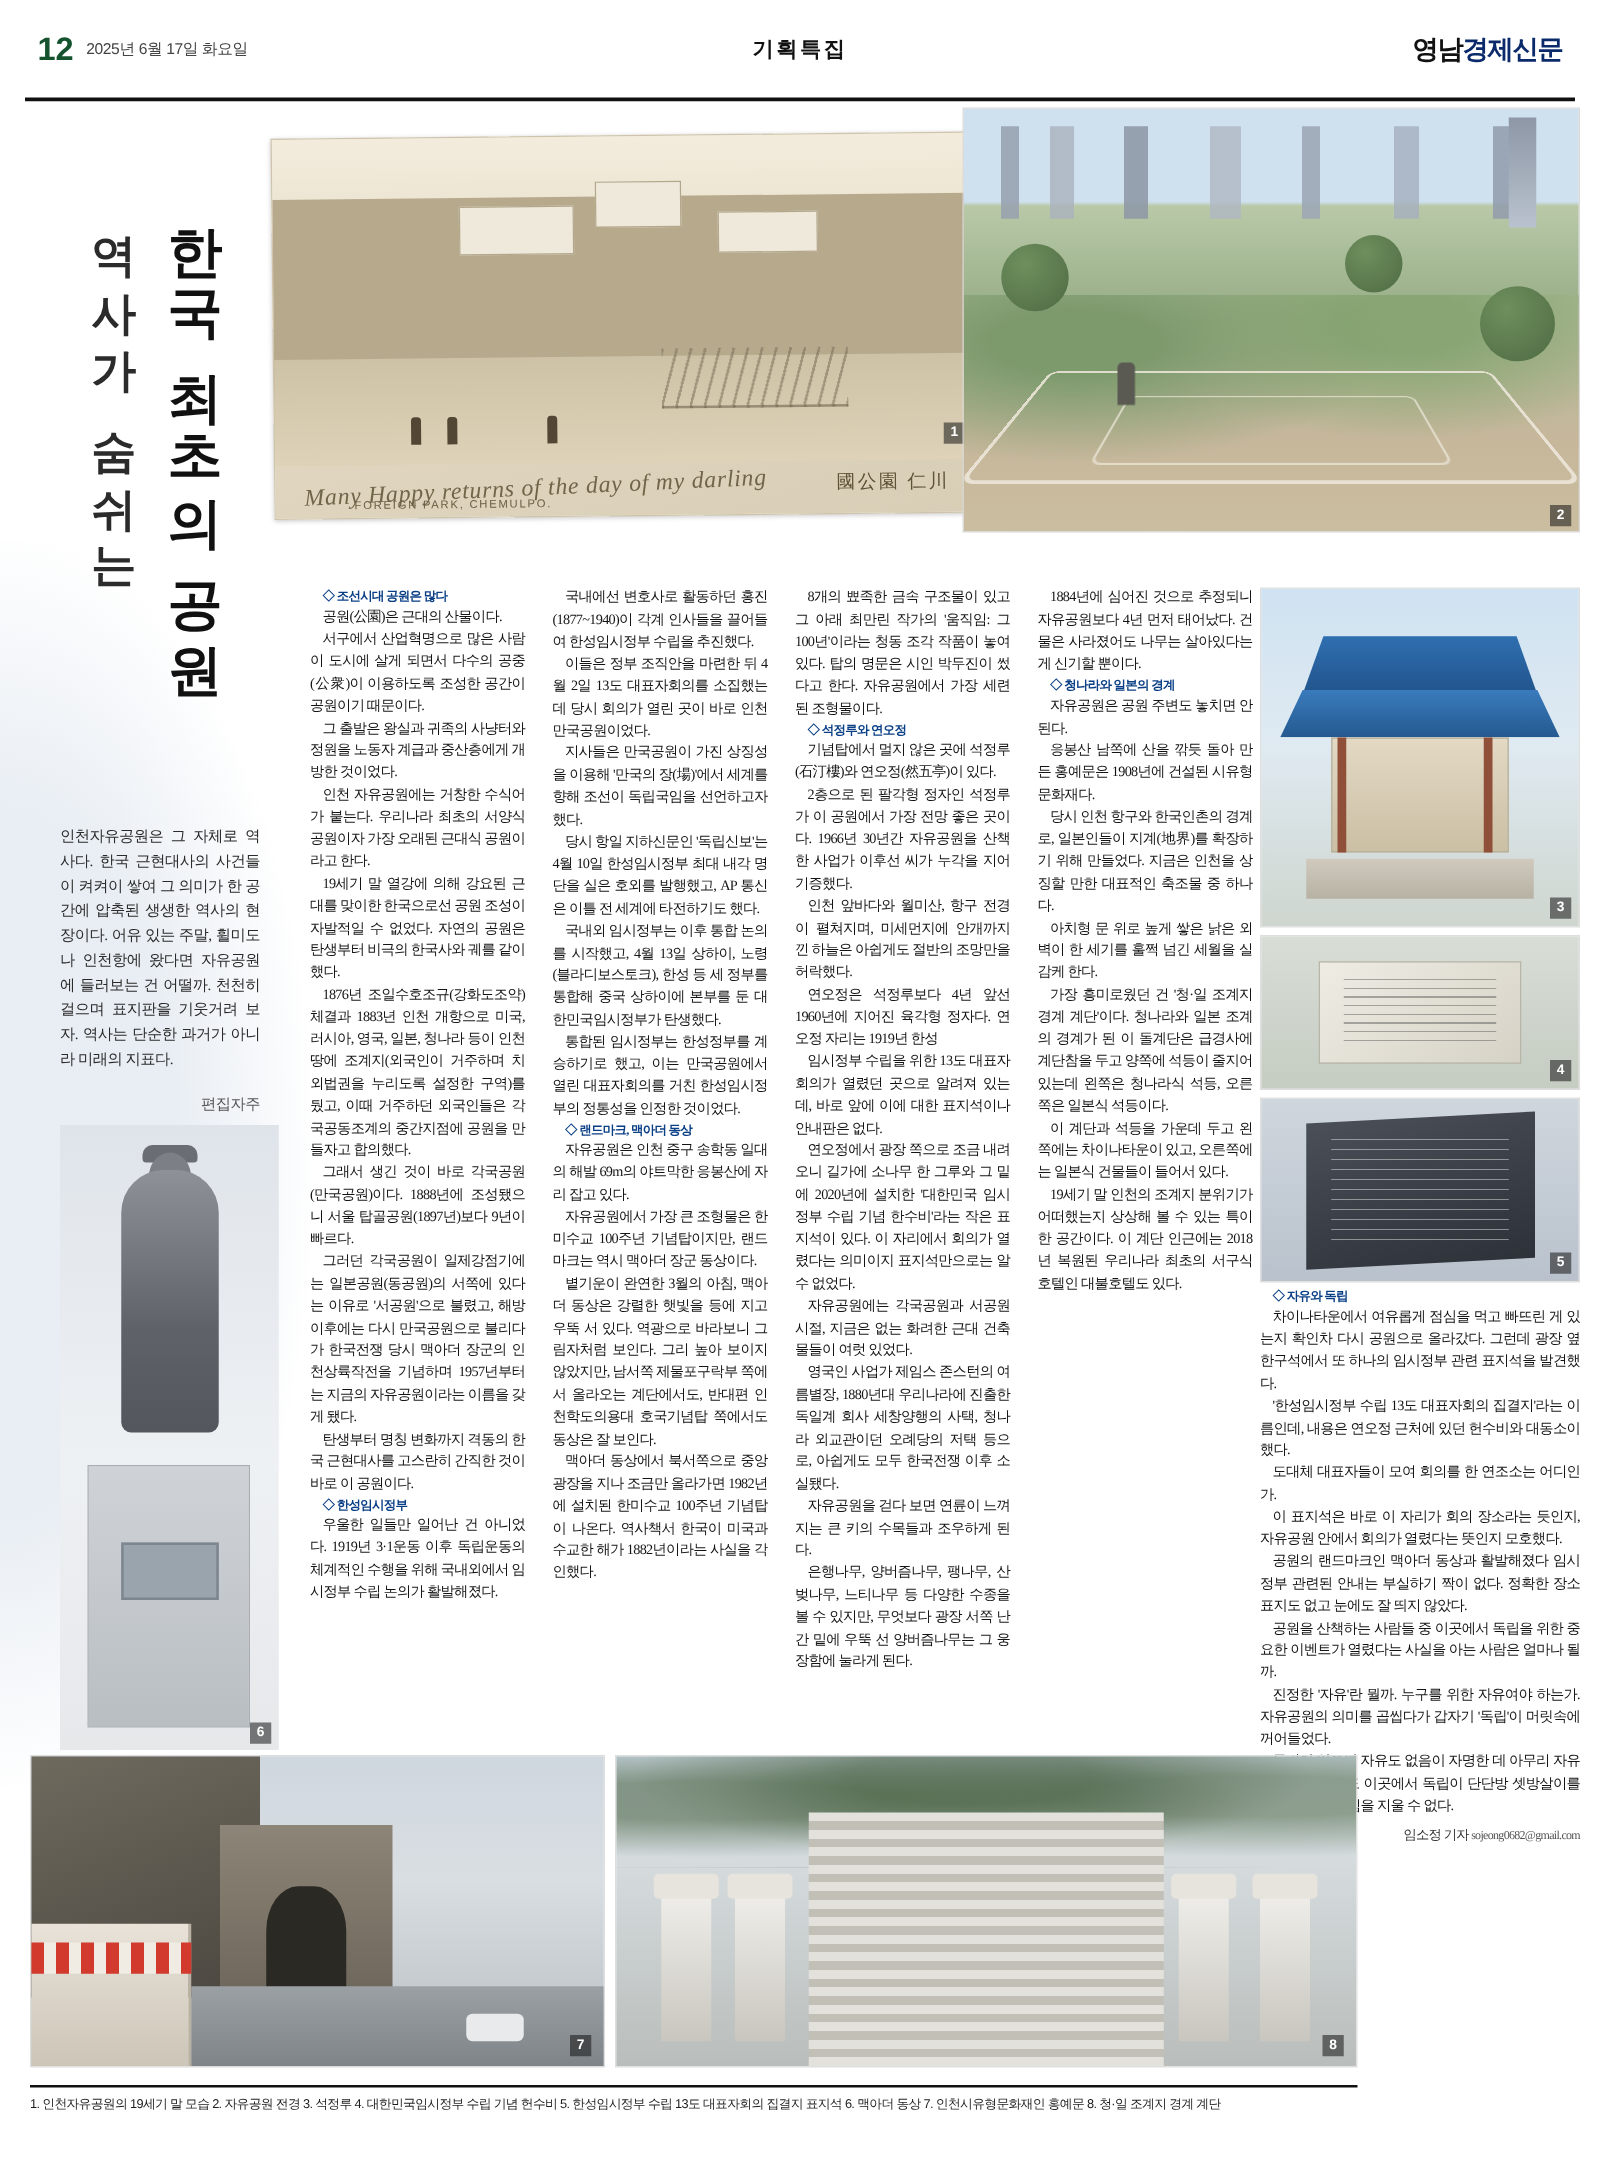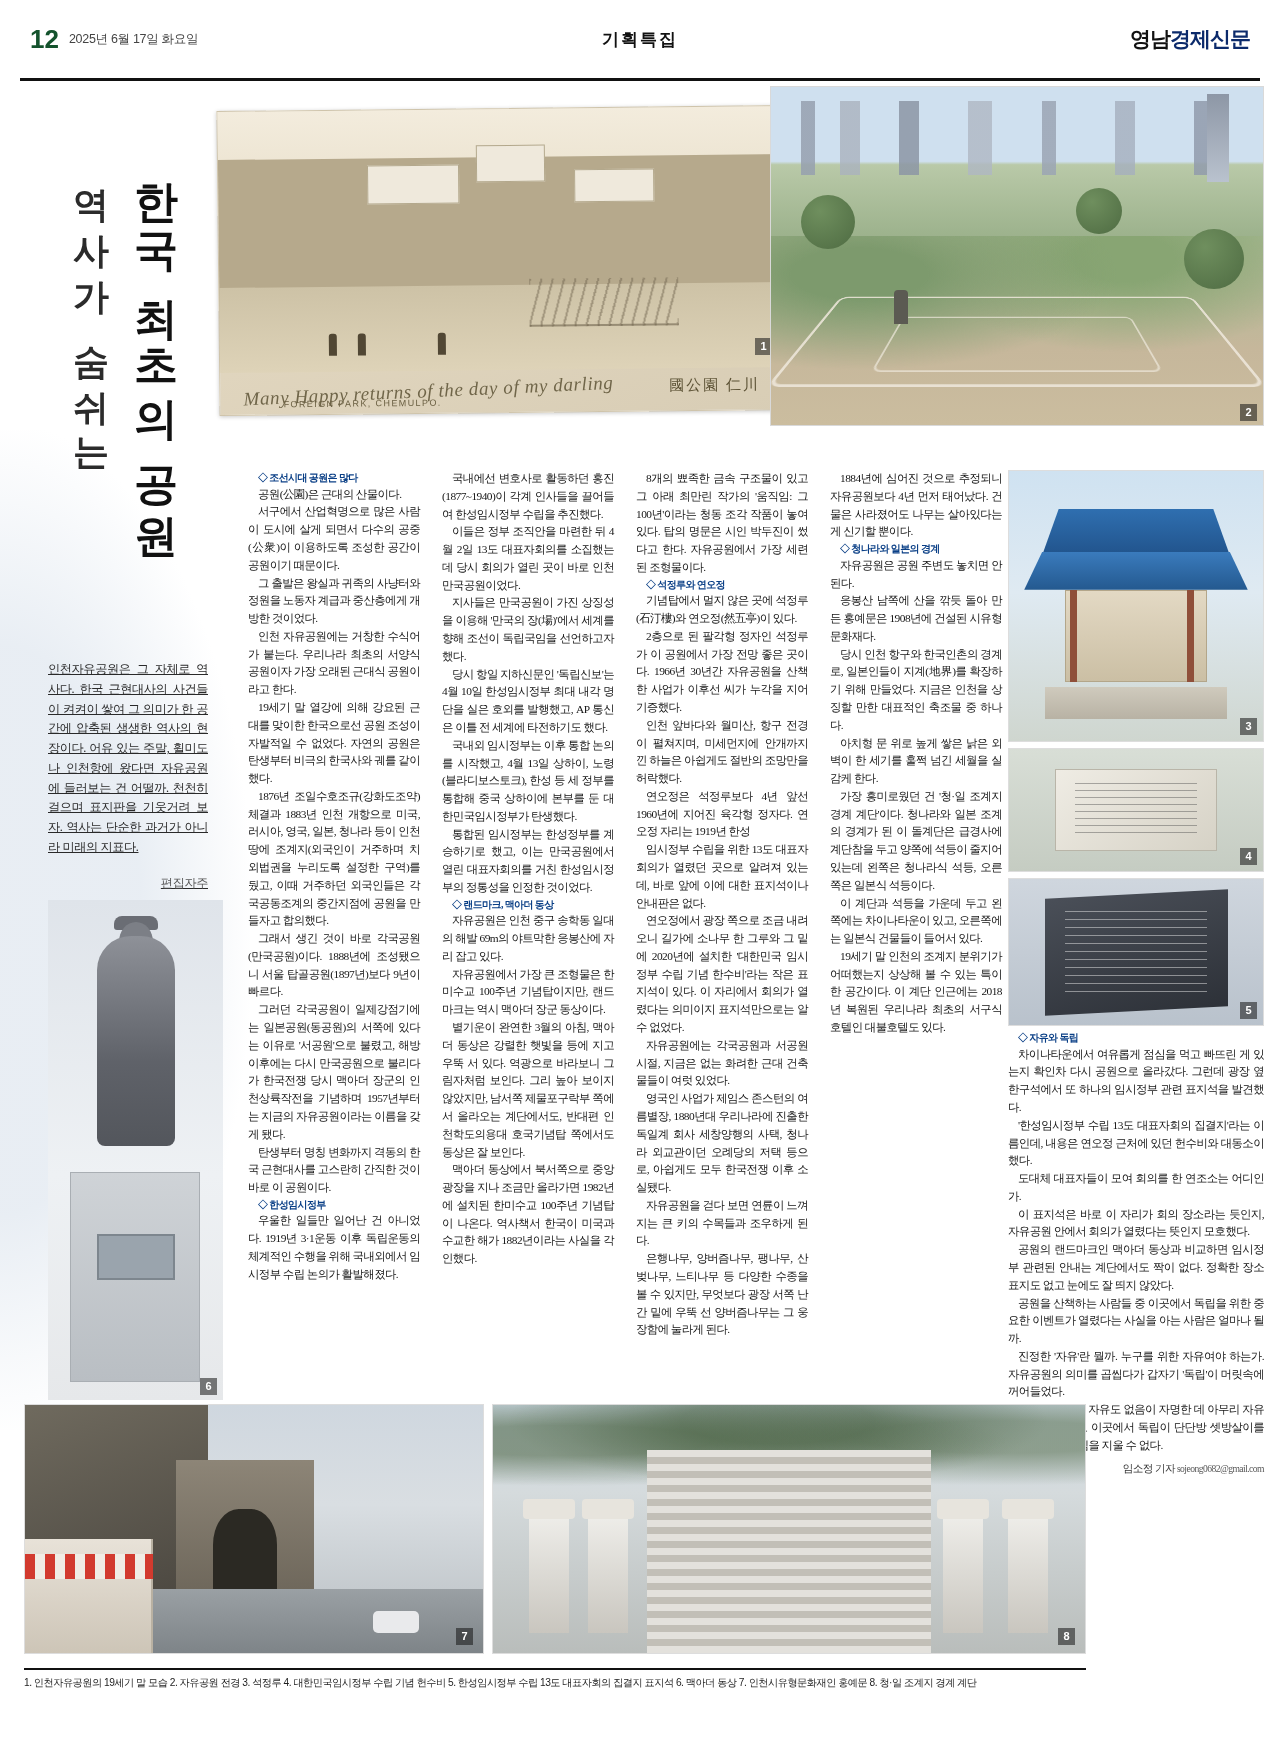--- a/index.html
+++ b/index.html
@@ -170,21 +170,21 @@
   .vhead-main {
     left:80px; top:0; font-size:44px; line-height:1.15;
   }
   .vhead-sub {
     left:16px; top:12px; font-size:36px; color:#2b2b2b; letter-spacing:10px;
   }
 
   .lead-box {
     position:absolute; left:48px; top:660px; width:160px;
     font-size:12.2px; line-height:1.62; color:#2a2a2a;
-    text-align:justify; letter-spacing:-0.4px;text-decoration:underline;
+    text-align:justify; letter-spacing:-0.4px;
   }
   .lead-box .byline { display:block; text-align:right; margin-top:16px; color:#555; }
 
   
   .statue-photo {
     position:absolute; left:48px; top:900px; width:175px; height:500px;
     background:linear-gradient(180deg,#dfe4ea 0%,#eef1f4 55%,#e6e8ea 100%);
     overflow:hidden;
   }
   .statue-photo .figure {
@@ -504,21 +504,21 @@
       <p>19세기 말 인천의 조계지 분위기가 어떠했는지 상상해 볼 수 있는 특이한 공간이다. 이 계단 인근에는 2018년 복원된 우리나라 최초의 서구식 호텔인 대불호텔도 있다.</p>
     </div>
 </div>
 
 <div class="col-right">
     <p class="sub first">자유와 독립</p>
     <p>차이나타운에서 여유롭게 점심을 먹고 빠뜨린 게 있는지 확인차 다시 공원으로 올라갔다. 그런데 광장 옆 한구석에서 또 하나의 임시정부 관련 표지석을 발견했다.</p>
     <p>'한성임시정부 수립 13도 대표자회의 집결지'라는 이름인데, 내용은 연오정 근처에 있던 헌수비와 대동소이했다.</p>
     <p>도대체 대표자들이 모여 회의를 한 연조소는 어디인가.</p>
     <p>이 표지석은 바로 이 자리가 회의 장소라는 듯인지, 자유공원 안에서 회의가 열렸다는 뜻인지 모호했다.</p>
-    <p>공원의 랜드마크인 맥아더 동상과 비교하면 임시정부 관련된 안내는 계단에서도 짝이 없다. 정확한 장소 표지도 없고 눈에도 잘 띄지 않았다.</p>
+    <p>공원의 랜드마크인 맥아더 동상과 활발해졌다 임시정부 관련된 안내는 부실하기 짝이 없다. 정확한 장소 표지도 없고 눈에도 잘 띄지 않았다.</p>
     <p>공원을 산책하는 사람들 중 이곳에서 독립을 위한 중요한 이벤트가 열렸다는 사실을 아는 사람은 얼마나 될까.</p>
     <p>진정한 '자유'란 뭘까. 누구를 위한 자유여야 하는가. 자유공원의 의미를 곱씹다가 갑자기 '독립'이 머릿속에 꺼어들었다.</p>
     <p>독립이 없으면 자유도 없음이 자명한 데 아무리 자유공원이라고 해도 이곳에서 독립이 단단방 셋방살이를 하고 있다는 느낌을 지울 수 없다.</p>
     <span class="reporter"><span>임소정 기자</span><span class="mail"> sojeong0682@gmail.com</span></span>
   </div>
 
 <div class="bphoto ph7">
   <div class="trees"></div>
   <div class="cliff"></div>
   <div class="gate"></div>

